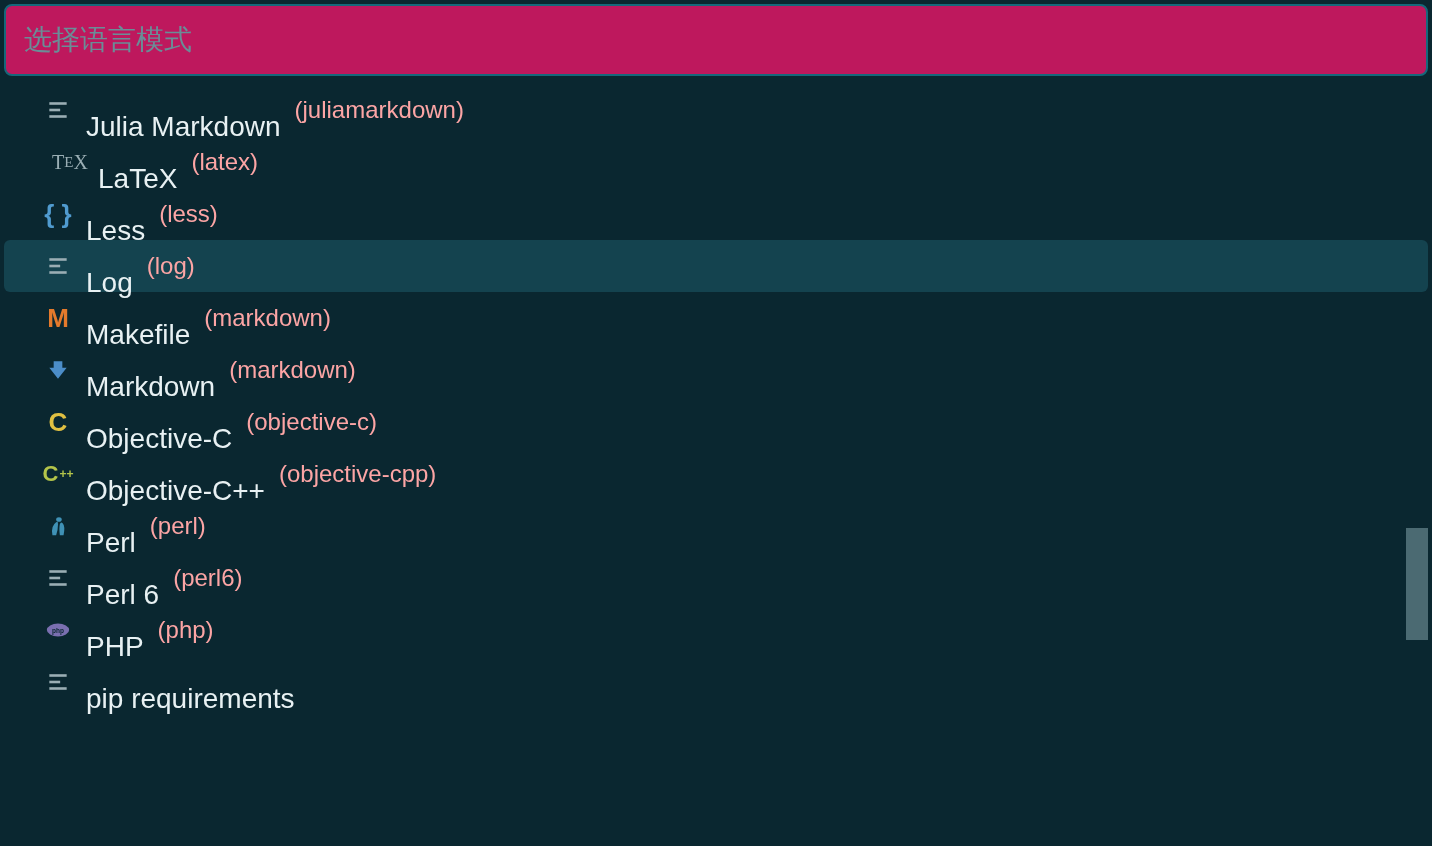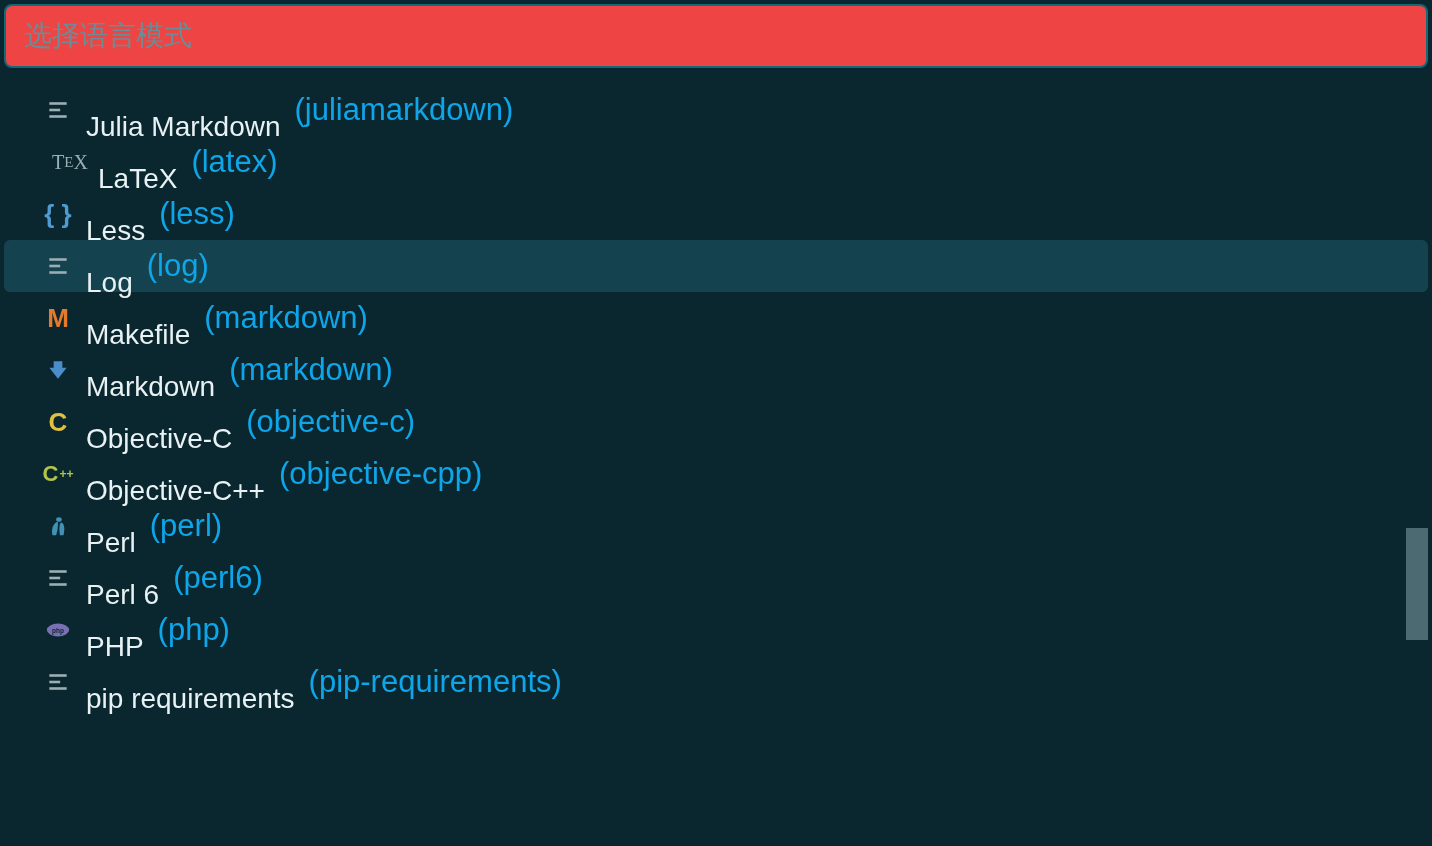--- a/index.html
+++ b/index.html
@@ -16,22 +16,22 @@
     position: absolute;
     left: 4px;
     right: 4px;
     top: 4px;
     bottom: 0;
   }
 
   .search-wrap {
     position: relative;
     width: 100%;
-    height: 64px;
-    background: #ef4444;
+    height: 72px;
+    background: #be185d;
     border: 2px solid #16687b;
     border-radius: 8px;
     display: flex;
     align-items: center;
   }
 
   .search-input {
     width: 100%;
     height: 100%;
     background: transparent;
@@ -89,22 +89,22 @@
   .icon-svg { width: 26px; height: 26px; display:block; }
   .icon-svg path, .icon-svg polygon { stroke-linecap: round; stroke-linejoin: round; }
 
   .label {
     font-size: 28px;
     color: #e8f1f3;
     margin-left: 10px;
     margin-top: 33px;
   }
   .hint {
-    font-size: 31px;
-    color: #0ea5e9;
+    font-size: 24px;
+    color: #fca5a5;
     margin-left: 14px;
   }
 
   .scrollbar-track {
     position: absolute;
     right: 0px;
     top: 0;
     bottom: 0;
     width: 22px;
   }
@@ -238,21 +238,20 @@
           <span class="icon-cell">
             <svg class="icon-svg" viewBox="0 0 24 24">
               <g stroke="#9aaeb4" stroke-width="2.4" fill="none">
                 <line x1="4" y1="6" x2="20" y2="6"></line>
                 <line x1="4" y1="12" x2="14" y2="12"></line>
                 <line x1="4" y1="18" x2="20" y2="18"></line>
               </g>
             </svg>
           </span>
           <span class="label">pip requirements</span>
-          <span class="hint">(pip-requirements)</span>
         </div>
       </div>
 
     <div class="scrollbar-track">
       <div class="scrollbar-thumb"></div>
     </div>
   </div>
 
 </div>
 

